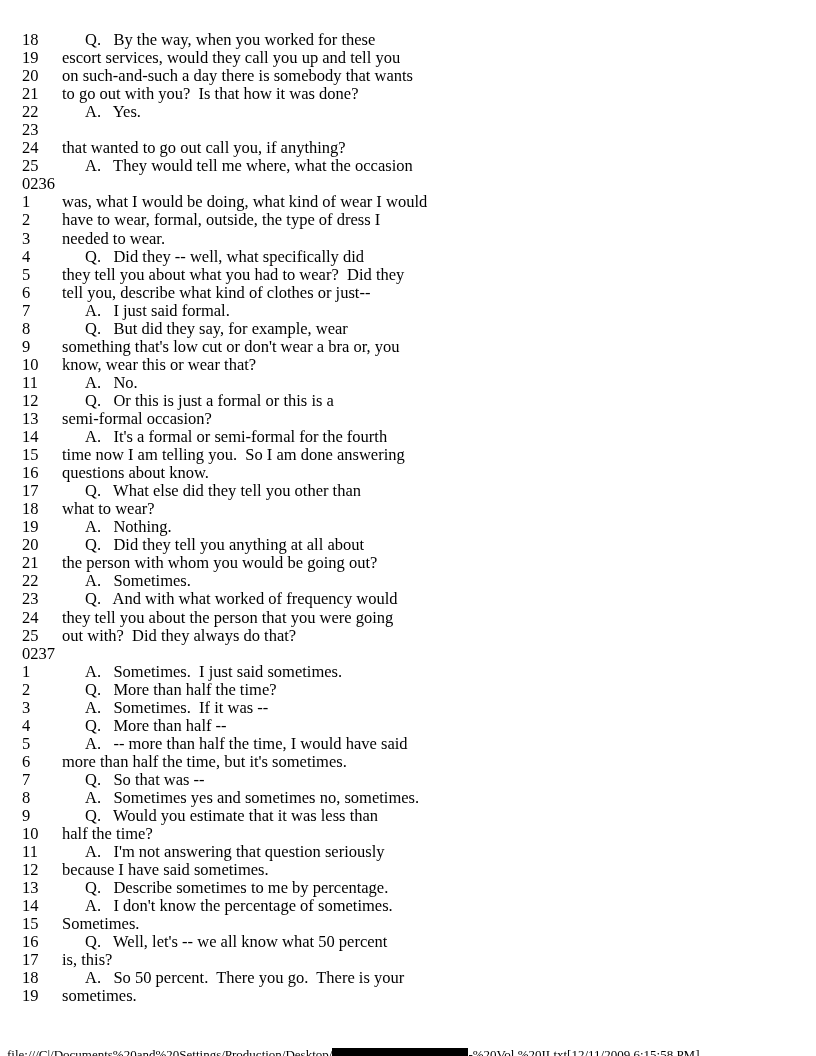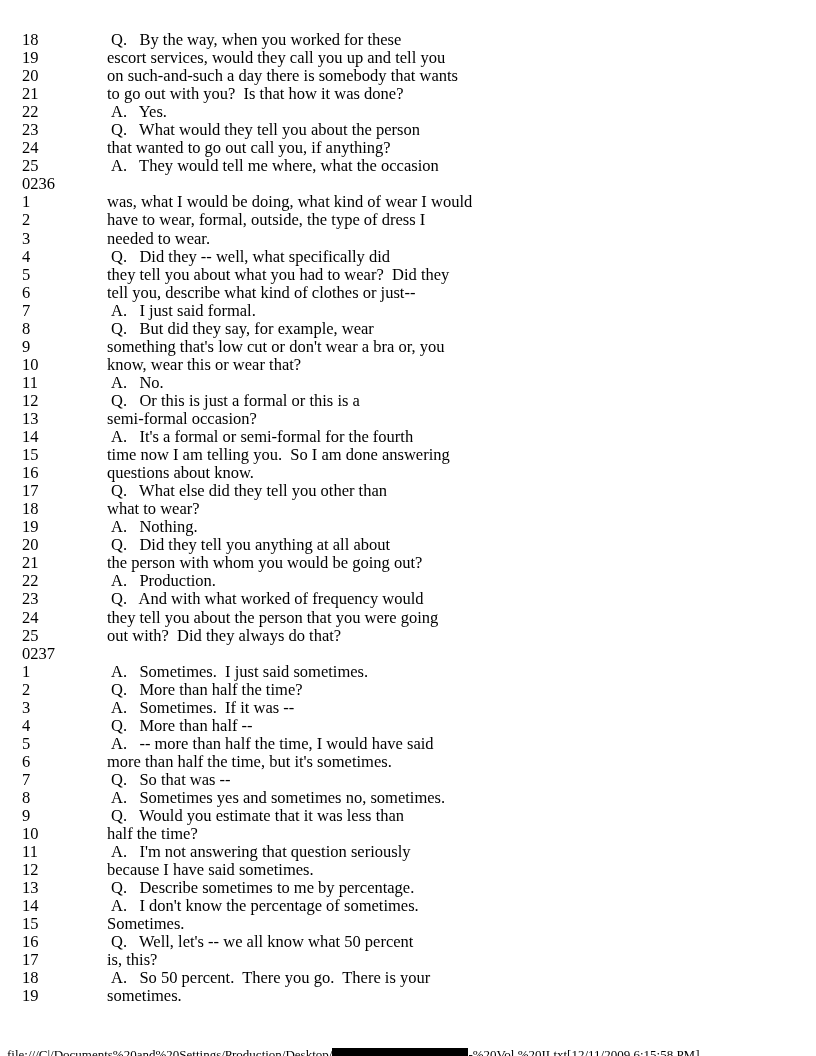--- a/index.html
+++ b/index.html
@@ -22,29 +22,28 @@
     left: 22px;
     right: 8px;
   }
   .line {
     display: flex;
     align-items: flex-end;
     height: 18.05px;
     font-size: 16.5px;
     line-height: 18.05px;
     white-space: pre;
-    gap: 26px;
   }
   .num {
     flex: none;
     width: 40px;
   }
   .txt { flex: none; }
   .txt.qa { padding-left: 23px; }
-  .txt.cont { padding-left: 0; margin-left: 19px; }
+  .txt.cont { padding-left: 0; }
   .footer {
     position: absolute;
     left: 7px;
     top: 1047px;
     font-size: 13px;
     line-height: 16px;
     white-space: pre;
   }
   .redaction {
     display: inline-block;
@@ -58,21 +57,21 @@
 <body>
 
 <div class="page">
 
   <div class="transcript">
       <div class="line"><span class="num">18</span><span class="txt qa">Q.   By the way, when you worked for these</span></div>
       <div class="line"><span class="num">19</span><span class="txt cont">escort services, would they call you up and tell you</span></div>
       <div class="line"><span class="num">20</span><span class="txt cont">on such-and-such a day there is somebody that wants</span></div>
       <div class="line"><span class="num">21</span><span class="txt cont">to go out with you?  Is that how it was done?</span></div>
       <div class="line"><span class="num">22</span><span class="txt qa">A.   Yes.</span></div>
-      <div class="line"><span class="num">23</span><span class="txt qa">Q.   What would they tell you about the person</span></div>
+      <div class="line"><span class="num">23</span></div>
       <div class="line"><span class="num">24</span><span class="txt cont">that wanted to go out call you, if anything?</span></div>
       <div class="line"><span class="num">25</span><span class="txt qa">A.   They would tell me where, what the occasion</span></div>
       <div class="line"><span class="num">0236</span><span class="txt cont"></span></div>
       <div class="line"><span class="num">1</span><span class="txt cont">was, what I would be doing, what kind of wear I would</span></div>
       <div class="line"><span class="num">2</span><span class="txt cont">have to wear, formal, outside, the type of dress I</span></div>
       <div class="line"><span class="num">3</span><span class="txt cont">needed to wear.</span></div>
       <div class="line"><span class="num">4</span><span class="txt qa">Q.   Did they -- well, what specifically did</span></div>
       <div class="line"><span class="num">5</span><span class="txt cont">they tell you about what you had to wear?  Did they</span></div>
       <div class="line"><span class="num">6</span><span class="txt cont">tell you, describe what kind of clothes or just--</span></div>
       <div class="line"><span class="num">7</span><span class="txt qa">A.   I just said formal.</span></div>
@@ -83,21 +82,21 @@
       <div class="line"><span class="num">12</span><span class="txt qa">Q.   Or this is just a formal or this is a</span></div>
       <div class="line"><span class="num">13</span><span class="txt cont">semi-formal occasion?</span></div>
       <div class="line"><span class="num">14</span><span class="txt qa">A.   It's a formal or semi-formal for the fourth</span></div>
       <div class="line"><span class="num">15</span><span class="txt cont">time now I am telling you.  So I am done answering</span></div>
       <div class="line"><span class="num">16</span><span class="txt cont">questions about know.</span></div>
       <div class="line"><span class="num">17</span><span class="txt qa">Q.   What else did they tell you other than</span></div>
       <div class="line"><span class="num">18</span><span class="txt cont">what to wear?</span></div>
       <div class="line"><span class="num">19</span><span class="txt qa">A.   Nothing.</span></div>
       <div class="line"><span class="num">20</span><span class="txt qa">Q.   Did they tell you anything at all about</span></div>
       <div class="line"><span class="num">21</span><span class="txt cont">the person with whom you would be going out?</span></div>
-      <div class="line"><span class="num">22</span><span class="txt qa">A.   Production.</span></div>
+      <div class="line"><span class="num">22</span><span class="txt qa">A.   Sometimes.</span></div>
       <div class="line"><span class="num">23</span><span class="txt qa">Q.   And with what worked of frequency would</span></div>
       <div class="line"><span class="num">24</span><span class="txt cont">they tell you about the person that you were going</span></div>
       <div class="line"><span class="num">25</span><span class="txt cont">out with?  Did they always do that?</span></div>
       <div class="line"><span class="num">0237</span><span class="txt cont"></span></div>
       <div class="line"><span class="num">1</span><span class="txt qa">A.   Sometimes.  I just said sometimes.</span></div>
       <div class="line"><span class="num">2</span><span class="txt qa">Q.   More than half the time?</span></div>
       <div class="line"><span class="num">3</span><span class="txt qa">A.   Sometimes.  If it was --</span></div>
       <div class="line"><span class="num">4</span><span class="txt qa">Q.   More than half --</span></div>
       <div class="line"><span class="num">5</span><span class="txt qa">A.   -- more than half the time, I would have said</span></div>
       <div class="line"><span class="num">6</span><span class="txt cont">more than half the time, but it's sometimes.</span></div>

